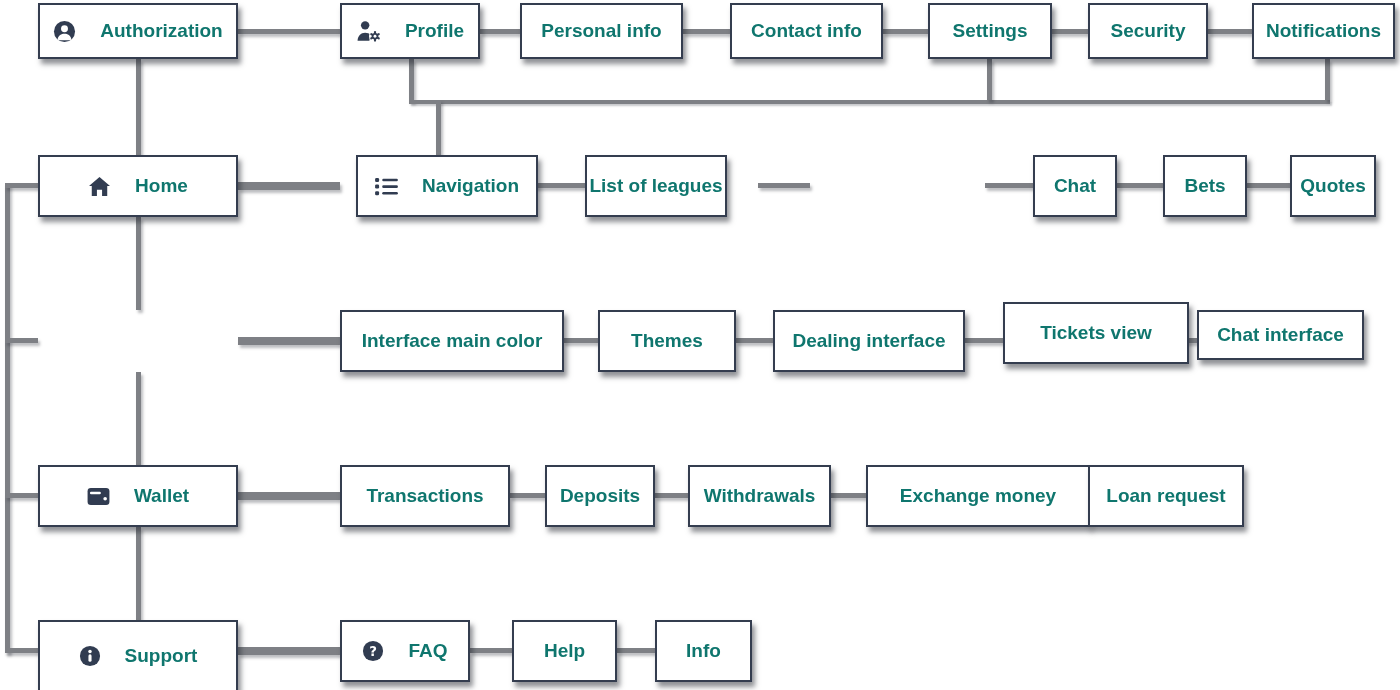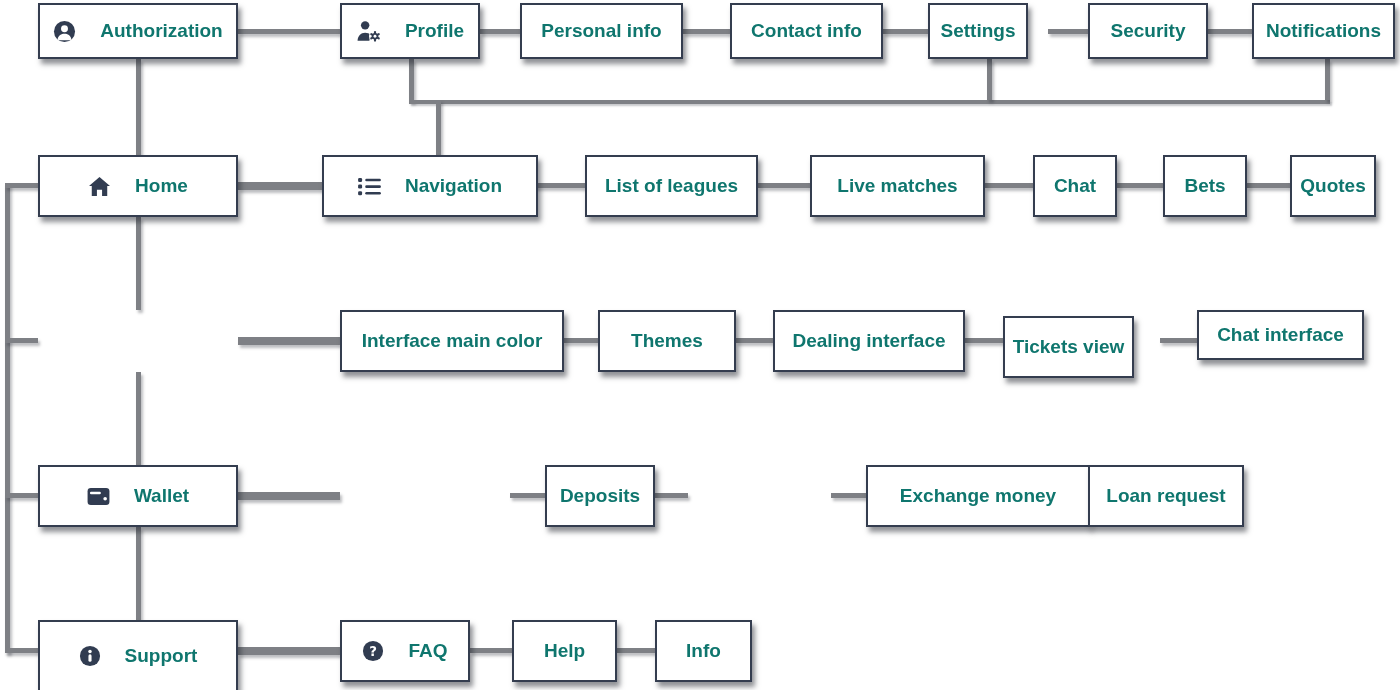--- a/index.html
+++ b/index.html
@@ -108,97 +108,100 @@
           <circle r="3.4"></circle>
           <circle r="1.5" fill="#fff"></circle>
         </g>
       </svg>
     </span>
     <span>Profile</span>
   </div>
   <div class="node" style="left:730px;top:3px;width:153px;height:56px">
     <span>Contact info</span>
   </div>
-  <div class="node" style="left:928px;top:3px;width:100px;height:56px">
+  <div class="node" style="left:928px;top:3px;width:124px;height:56px">
     <span>Settings</span>
   </div>
   <div class="node" style="left:1088px;top:3px;width:120px;height:56px">
     <span>Security</span>
   </div>
   <div class="node" style="left:1252px;top:3px;width:143px;height:56px">
     <span>Notifications</span>
   </div>
 
   <div class="node" style="left:38px;top:155px;width:200px;height:62px">
     <span class="ic">
       <svg width="23" height="21" viewBox="0 0 24 22">
         <path fill="#313c51" d="M12 1 23 10.4h-2.9V21h-5.4v-6.6h-5.4V21H3.9V10.4H1z"></path>
       </svg>
     </span>
     <span>Home</span>
   </div>
-  <div class="node" style="left:322px;top:155px;width:216px;height:62px">
+  <div class="node" style="left:356px;top:155px;width:182px;height:62px">
     <span class="ic">
       <svg width="23" height="19" viewBox="0 0 24 20">
         <g fill="#313c51">
           <rect x="0" y="1" width="4.2" height="4.2" rx="1.3"></rect>
           <rect x="7.5" y="1.8" width="16.5" height="2.7" rx="1.3"></rect>
           <rect x="0" y="8" width="4.2" height="4.2" rx="1.3"></rect>
           <rect x="7.5" y="8.8" width="16.5" height="2.7" rx="1.3"></rect>
           <rect x="0" y="15" width="4.2" height="4.2" rx="1.3"></rect>
           <rect x="7.5" y="15.8" width="16.5" height="2.7" rx="1.3"></rect>
         </g>
       </svg>
     </span>
     <span>Navigation</span>
   </div>
-  <div class="node" style="left:585px;top:155px;width:173px;height:62px">
+  <div class="node" style="left:585px;top:155px;width:142px;height:62px">
     <span>List of leagues</span>
-  </div>
-  <div class="node" style="left:810px;top:155px;width:175px;height:62px">
-    <span>Live matches</span>
   </div>
   <div class="node" style="left:1033px;top:155px;width:84px;height:62px">
     <span>Chat</span>
   </div>
   <div class="node" style="left:1163px;top:155px;width:84px;height:62px">
     <span>Bets</span>
   </div>
   <div class="node" style="left:1290px;top:155px;width:86px;height:62px">
     <span>Quotes</span>
   </div>
 
   <div class="node" style="left:340px;top:310px;width:224px;height:62px">
     <span>Interface main color</span>
   </div>
   <div class="node" style="left:598px;top:310px;width:138px;height:62px">
     <span>Themes</span>
   </div>
   <div class="node" style="left:773px;top:310px;width:192px;height:62px">
     <span>Dealing interface</span>
   </div>
-  <div class="node" style="left:1003px;top:316px;width:131px;height:62px">
+  <div class="node" style="left:1003px;top:302px;width:186px;height:62px">
     <span>Tickets view</span>
   </div>
   <div class="node" style="left:1197px;top:310px;width:167px;height:50px">
     <span>Chat interface</span>
   </div>
 
   <div class="node" style="left:38px;top:465px;width:200px;height:62px">
     <span class="ic">
       <svg width="23" height="19" viewBox="0 0 24 20">
         <rect x="0.5" y="1" width="23" height="18" rx="3.5" fill="#313c51"></rect>
         <rect x="3" y="5" width="11.5" height="2.6" rx="1.3" fill="#fff"></rect>
         <circle cx="19" cy="12.3" r="1.9" fill="#fff"></circle>
       </svg>
     </span>
     <span>Wallet</span>
   </div>
+  <div class="node" style="left:340px;top:465px;width:170px;height:62px">
+    <span>Transactions</span>
+  </div>
   <div class="node" style="left:545px;top:465px;width:110px;height:62px">
     <span>Deposits</span>
+  </div>
+  <div class="node" style="left:688px;top:465px;width:143px;height:62px">
+    <span>Withdrawals</span>
   </div>
   <div class="node" style="left:866px;top:465px;width:224px;height:62px">
     <span>Exchange money</span>
   </div>
   <div class="node" style="left:1088px;top:465px;width:156px;height:62px">
     <span>Loan request</span>
   </div>
 
   <div class="node" style="left:38px;top:620px;width:200px;height:72px">
     <span class="ic">

